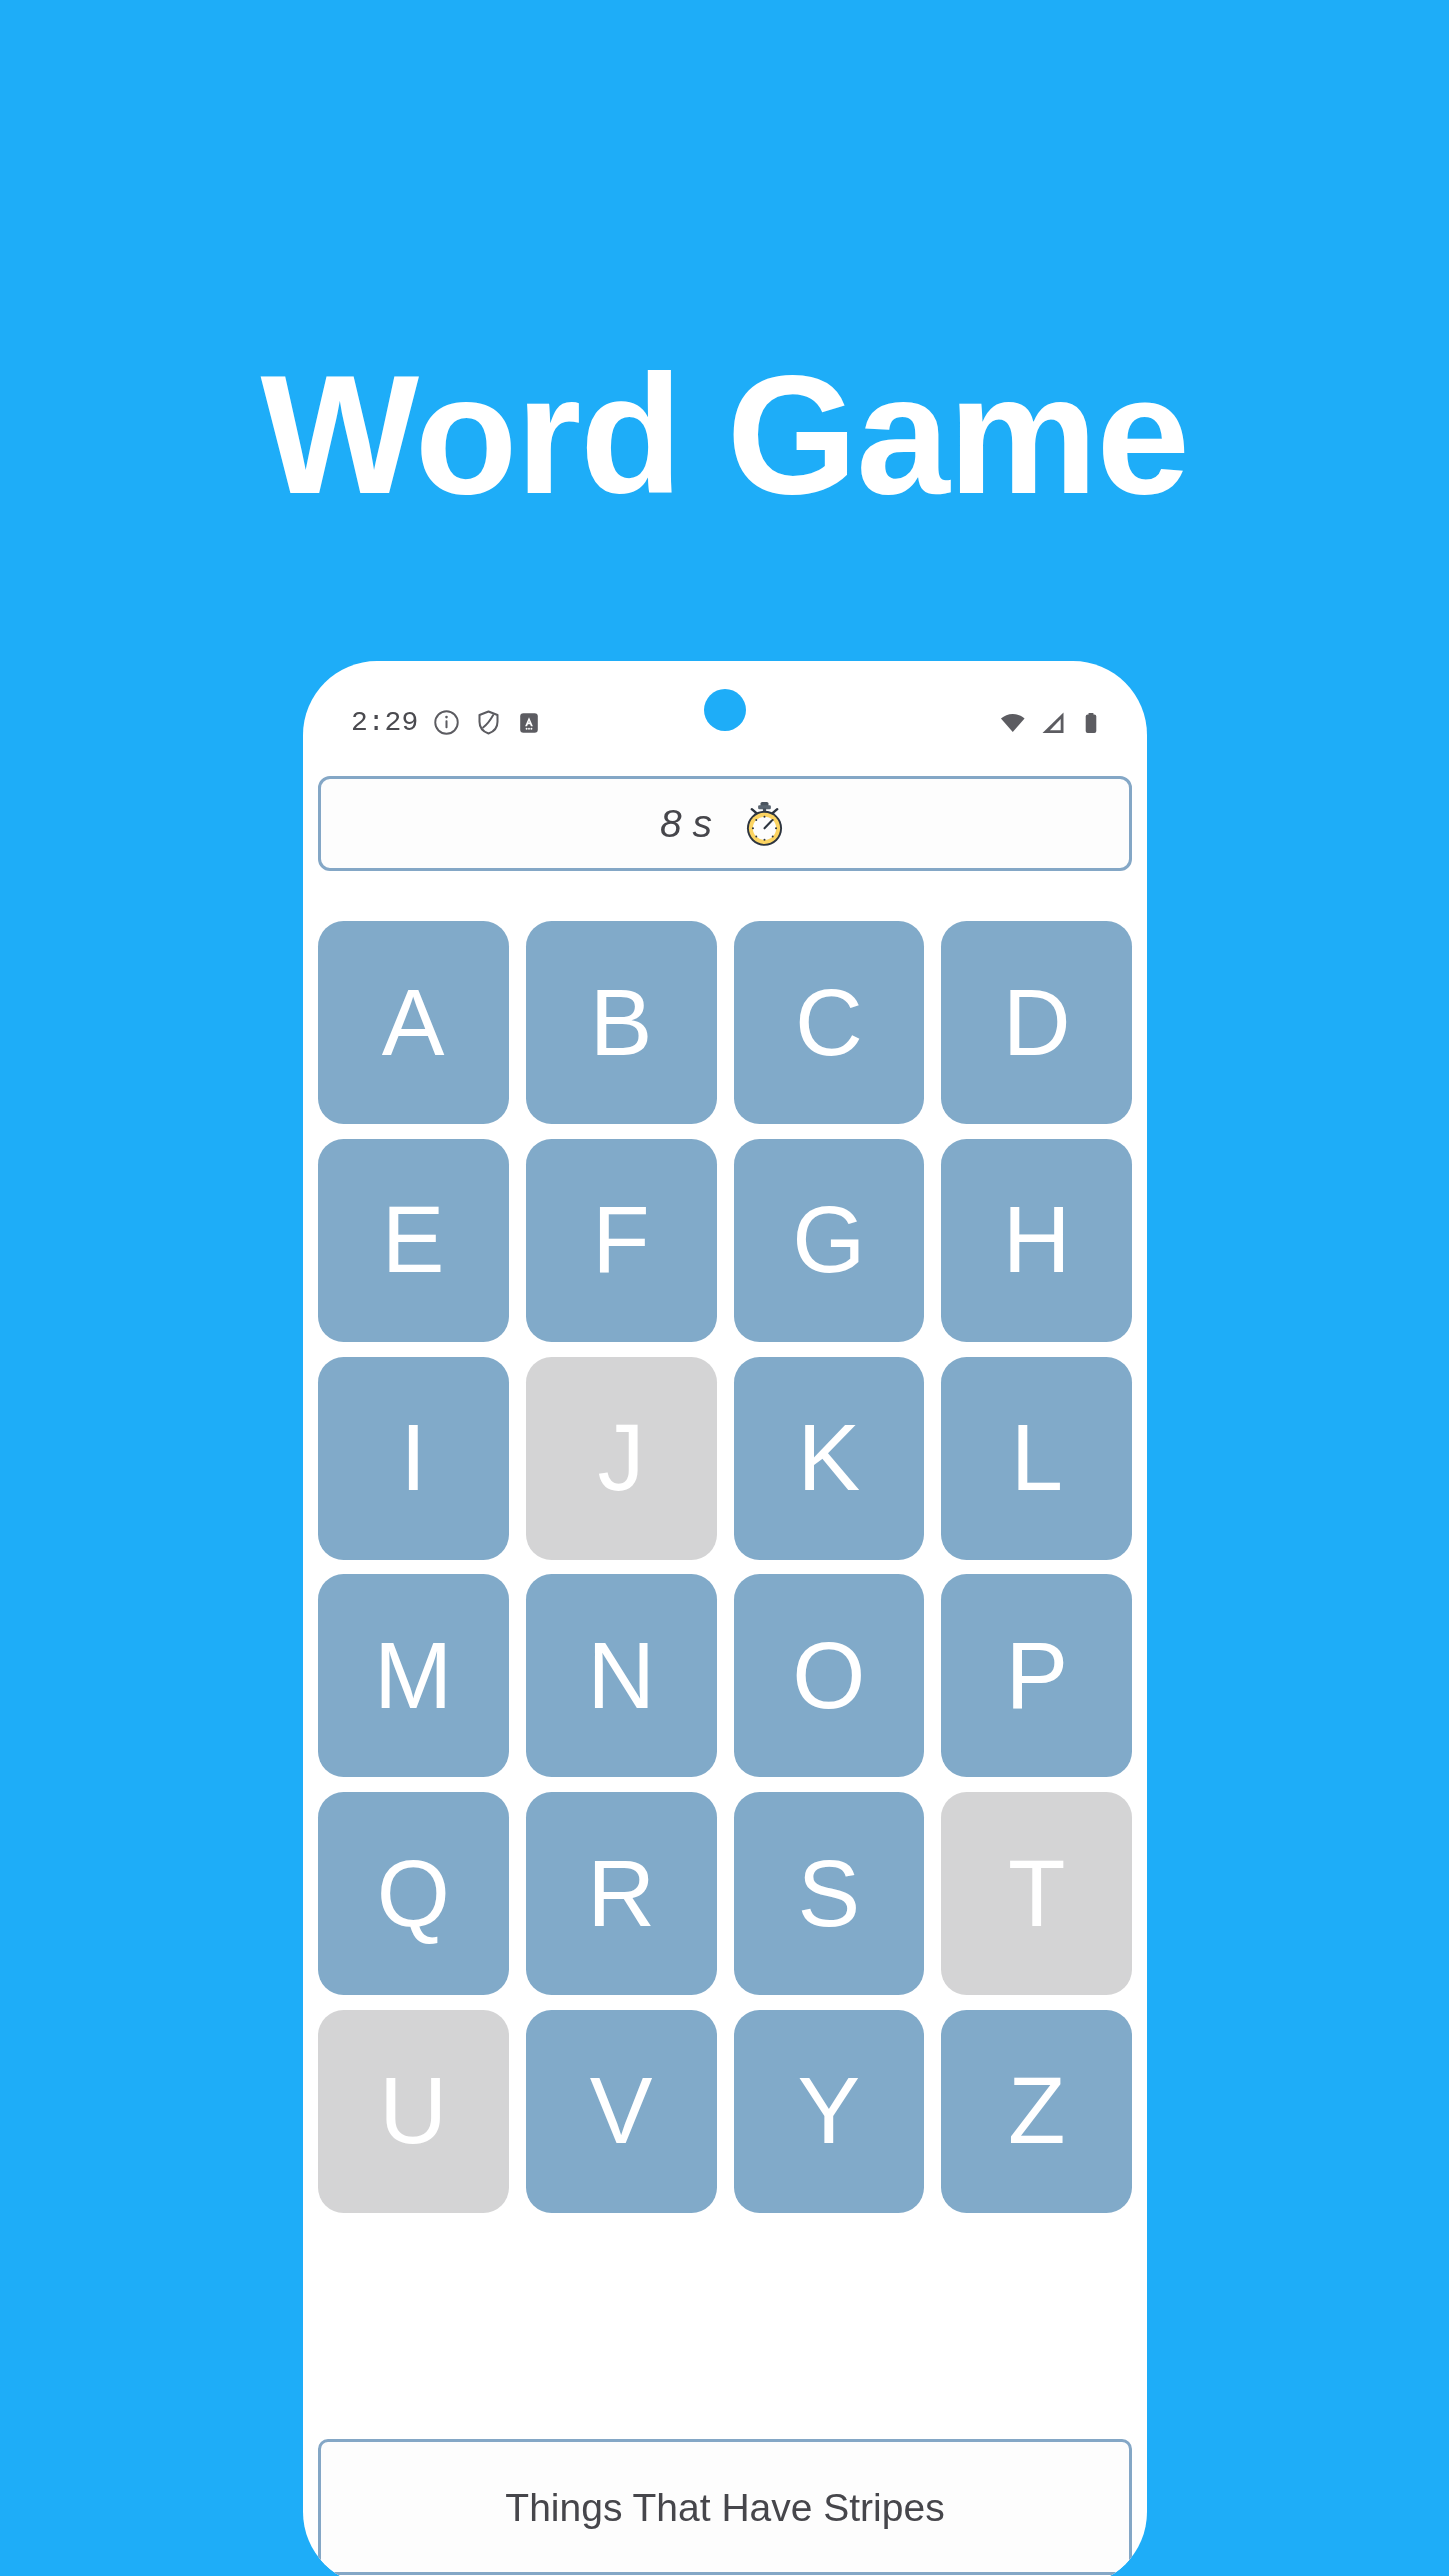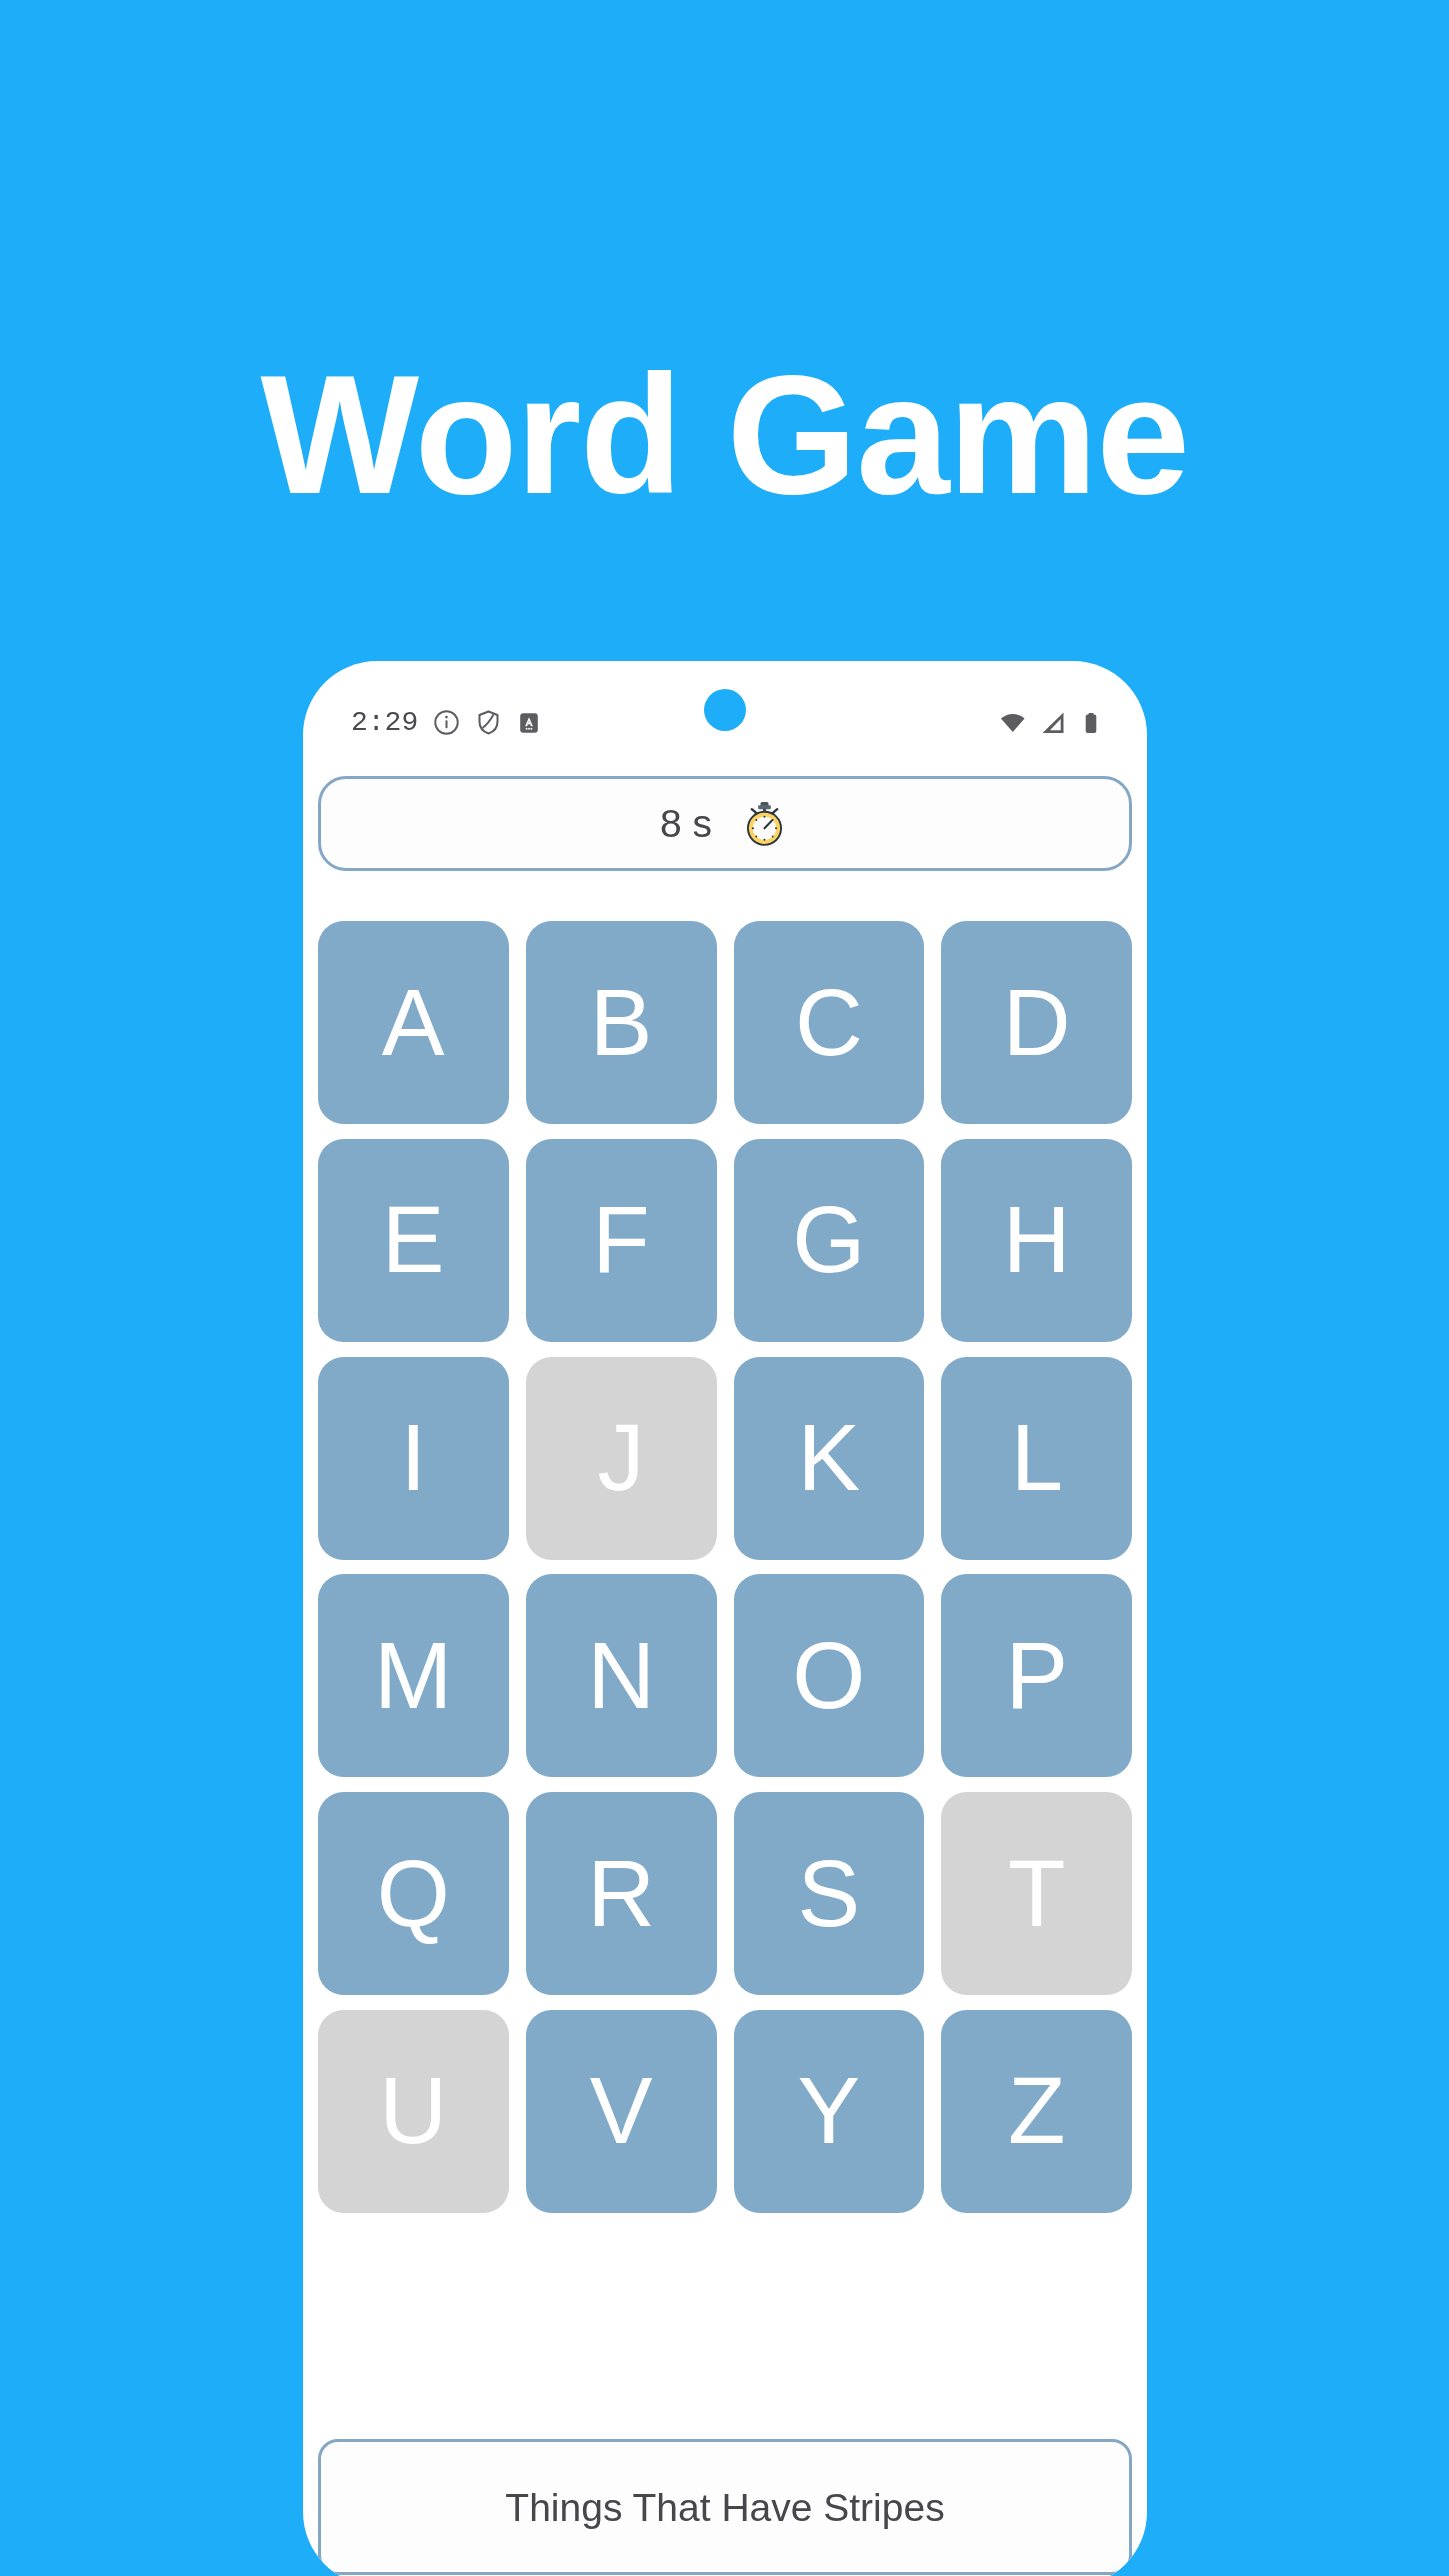--- a/index.html
+++ b/index.html
@@ -101,26 +101,27 @@
     display: flex;
     gap: 16px;
     padding: 0 14.8px;
   }
 
   .info-card {
     flex: 1 1 0;
     height: 95px;
     background: #fdfdfd;
     border: 3.4px solid #84a7c6;
-    border-radius: 28px;
+    border-radius: 12px;
     display: flex;
     align-items: center;
     justify-content: center;
     gap: 27px;
     position: relative;
+    font-style: italic;
   }
 
   .info-card-label {
     font-size: 39px;
     color: #46464b;
     font-weight: 400;
     line-height: 1;
   }
 
   .info-card-emoji {
@@ -161,21 +162,21 @@
 
   
   #category-card {
     position: absolute;
     bottom: 10.7px;
     left: 14.8px;
     right: 14.8px;
     height: 136px;
     background: #fdfdfd;
     border: 3.4px solid #84a7c6;
-    border-radius: 20px;
+    border-radius: 10px;
     display: flex;
     align-items: center;
     justify-content: center;
   }
 
   #category-label {
     font-size: 39px;
     color: #46464b;
     font-weight: 400;
     line-height: 1;

